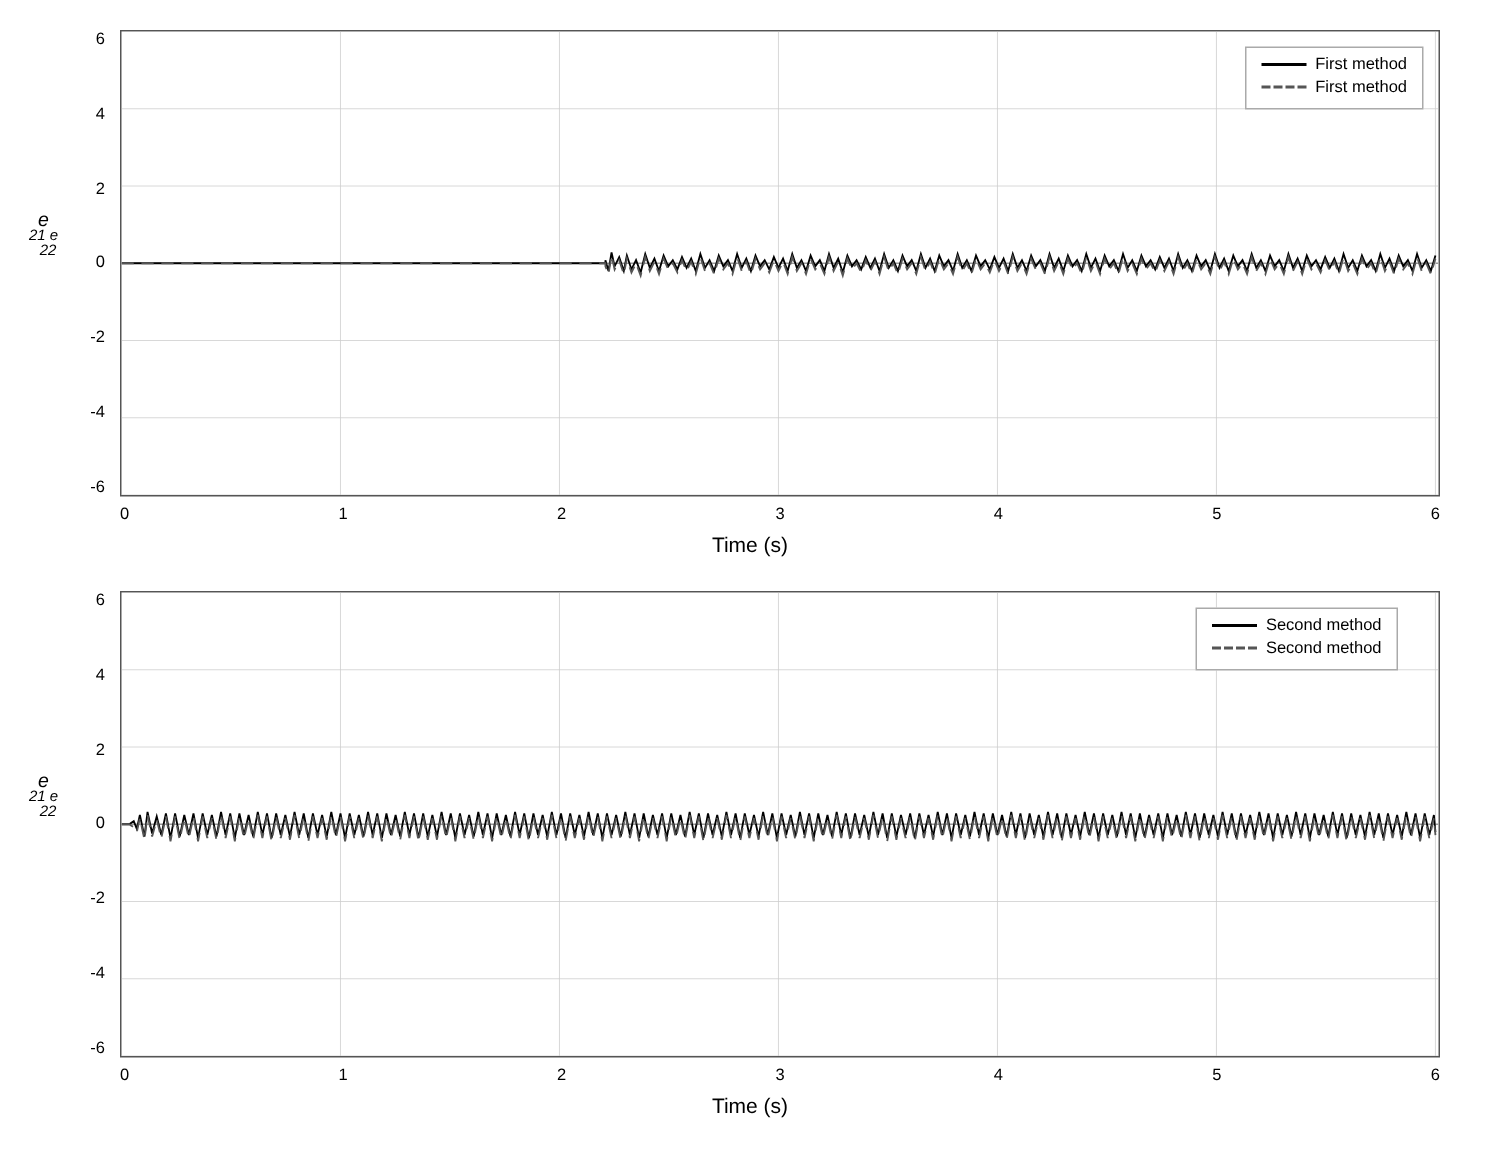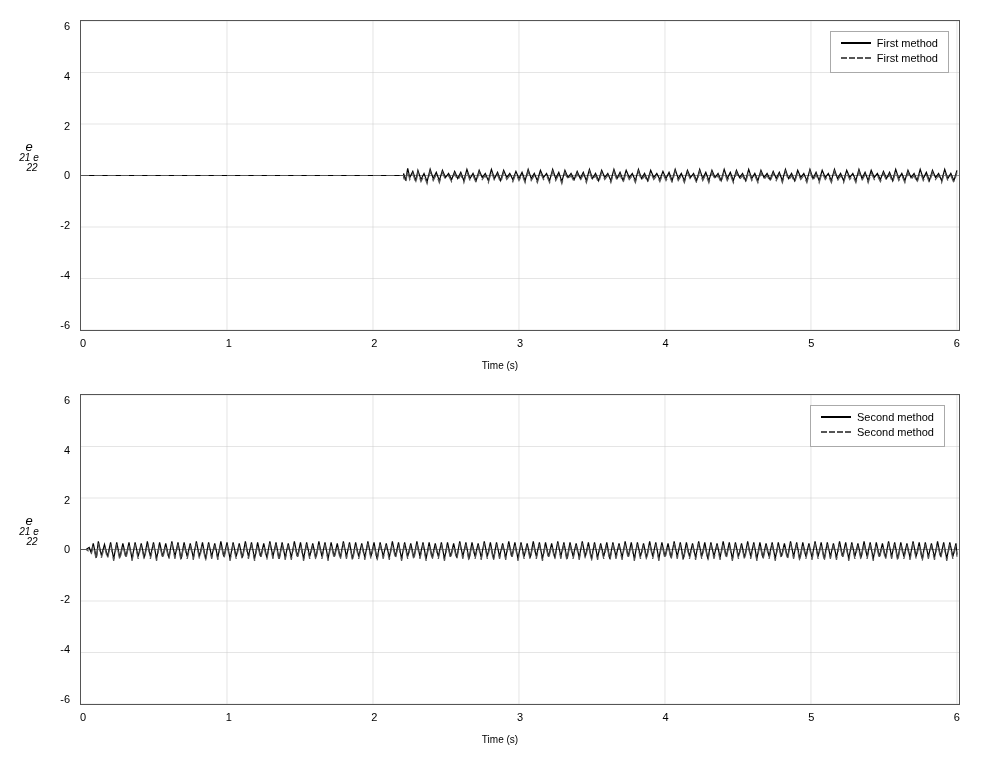--- a/index.html
+++ b/index.html
@@ -52,21 +52,21 @@
       gap: 0px;
     }
     .y-axis-label span {
       font-size: 12px;
     }
     .x-axis-label {
       position: absolute;
       bottom: 5px;
       left: 50%;
       transform: translateX(-50%);
-      font-size: 10px;
+      font-size: 14px;
       color: #000;
     }
     .y-tick-labels {
       position: absolute;
       left: 15px;
       top: 10px;
       bottom: 45px;
       display: flex;
       flex-direction: column;
       justify-content: space-between;
@@ -227,21 +227,21 @@
         <line x1="572" y1="0" x2="572" y2="300" stroke="#ccc" stroke-width="0.5"></line>
         <line x1="715" y1="0" x2="715" y2="300" stroke="#ccc" stroke-width="0.5"></line>
         <line x1="858" y1="0" x2="858" y2="300" stroke="#ccc" stroke-width="0.5"></line>
 
         <path d="M 0,150 L 5,150 L 8,148 L 10,153 L 12,144 L 15,158 L 17,142 L 20,156 L 23,145 L 26,157 L 29,143 L 32,159 L 35,143 L 38,158 L 41,144 L 44,157 L 47,143 L 50,159 L 53,143 L 56,157 L 59,144 L 62,158 L 65,142 L 68,157 L 71,143 L 74,159 L 77,143 L 80,157 L 83,144 L 86,158 L 89,142 L 92,157 L 95,143 L 98,159 L 101,143 L 104,157 L 107,144 L 110,158 L 113,142 L 116,157 L 119,143 L 122,159 L 125,143 L 128,157 L 131,144 L 134,158 L 137,142 L 140,157 L 143,143 L 146,159 L 149,143 L 152,157 L 155,144 L 158,158 L 161,142 L 164,157 L 167,143 L 170,159 L 173,143 L 176,157 L 179,144 L 182,158 L 185,142 L 188,157 L 191,143 L 194,159 L 197,143 L 200,158 L 203,144 L 206,158 L 209,142 L 212,157 L 215,143 L 218,159 L 221,143 L 224,157 L 227,144 L 230,158 L 233,142 L 236,157 L 239,143 L 242,159 L 245,143 L 248,157 L 251,144 L 254,158 L 257,142 L 260,157 L 263,143 L 266,159 L 269,143 L 272,157 L 275,144 L 278,158 L 281,142 L 284,157 L 287,143 L 290,159 L 293,143 L 296,157 L 299,144 L 302,158 L 305,142 L 308,157 L 311,143 L 314,159 L 317,143 L 320,157 L 323,144 L 326,158 L 329,142 L 332,157 L 335,143 L 338,159 L 341,143 L 344,158 L 347,144 L 350,157 L 353,143 L 356,159 L 359,143 L 362,157 L 365,144 L 368,158 L 371,142 L 374,157 L 377,143 L 380,159 L 383,143 L 386,157 L 389,144 L 392,158 L 395,142 L 398,157 L 401,143 L 404,159 L 407,143 L 410,157 L 413,144 L 416,158 L 419,142 L 422,157 L 425,143 L 428,159 L 431,143 L 434,157 L 437,144 L 440,158 L 443,142 L 446,157 L 449,143 L 452,159 L 455,143 L 458,157 L 461,144 L 464,158 L 467,142 L 470,157 L 473,143 L 476,159 L 479,143 L 482,157 L 485,144 L 488,158 L 491,142 L 494,157 L 497,143 L 500,159 L 503,143 L 506,158 L 509,144 L 512,157 L 515,143 L 518,159 L 521,143 L 524,157 L 527,144 L 530,158 L 533,142 L 536,157 L 539,143 L 542,159 L 545,143 L 548,157 L 551,144 L 554,158 L 557,142 L 560,157 L 563,143 L 566,159 L 569,143 L 572,157 L 575,144 L 578,158 L 581,142 L 584,157 L 587,143 L 590,159 L 593,143 L 596,157 L 599,144 L 602,158 L 605,142 L 608,157 L 611,143 L 614,159 L 617,143 L 620,157 L 623,144 L 626,158 L 629,142 L 632,157 L 635,143 L 638,159 L 641,143 L 644,157 L 647,144 L 650,158 L 653,142 L 656,157 L 659,143 L 662,159 L 665,143 L 668,158 L 671,144 L 674,157 L 677,143 L 680,159 L 683,143 L 686,157 L 689,144 L 692,158 L 695,142 L 698,157 L 701,143 L 704,159 L 707,143 L 710,157 L 713,144 L 716,158 L 719,142 L 722,157 L 725,143 L 728,159 L 731,143 L 734,157 L 737,144 L 740,158 L 743,142 L 746,157 L 749,143 L 752,159 L 755,143 L 758,157 L 761,144 L 764,158 L 767,142 L 770,157 L 773,143 L 776,159 L 779,143 L 782,157 L 785,144 L 788,158 L 791,142 L 794,157 L 797,143 L 800,159 L 803,143 L 806,157 L 809,144 L 812,158 L 815,142 L 818,157 L 821,143 L 824,159 L 827,143 L 830,157 L 833,144 L 836,158 L 839,142 L 842,157 L 845,143 L 848,159 L 851,143 L 854,157 L 857,144 L 858,155" fill="none" stroke="#000" stroke-width="1.2"></path>
 
         <path d="M 0,150 L 5,150 L 8,152 L 10,155 L 12,146 L 15,160 L 17,144 L 20,158 L 23,147 L 26,159 L 29,145 L 32,161 L 35,145 L 38,160 L 41,146 L 44,159 L 47,145 L 50,161 L 53,145 L 56,159 L 59,146 L 62,160 L 65,144 L 68,159 L 71,145 L 74,161 L 77,145 L 80,159 L 83,146 L 86,160 L 89,144 L 92,159 L 95,145 L 98,161 L 101,145 L 104,159 L 107,146 L 110,160 L 113,144 L 116,159 L 119,145 L 122,161 L 125,145 L 128,159 L 131,146 L 134,160 L 137,144 L 140,159 L 143,145 L 146,161 L 149,145 L 152,159 L 155,146 L 158,160 L 161,144 L 164,159 L 167,145 L 170,161 L 173,145 L 176,159 L 179,146 L 182,160 L 185,144 L 188,159 L 191,145 L 194,161 L 197,145 L 200,160 L 203,146 L 206,160 L 209,144 L 212,159 L 215,145 L 218,161 L 221,145 L 224,159 L 227,146 L 230,160 L 233,144 L 236,159 L 239,145 L 242,161 L 245,145 L 248,159 L 251,146 L 254,160 L 257,144 L 260,159 L 263,145 L 266,161 L 269,145 L 272,159 L 275,146 L 278,160 L 281,144 L 284,159 L 287,145 L 290,161 L 293,145 L 296,159 L 299,146 L 302,160 L 305,144 L 308,159 L 311,145 L 314,161 L 317,145 L 320,159 L 323,146 L 326,160 L 329,144 L 332,159 L 335,145 L 338,161 L 341,145 L 344,160 L 347,146 L 350,159 L 353,145 L 356,161 L 359,145 L 362,159 L 365,146 L 368,160 L 371,144 L 374,159 L 377,145 L 380,161 L 383,145 L 386,159 L 389,146 L 392,160 L 395,144 L 398,159 L 401,145 L 404,161 L 407,145 L 410,159 L 413,146 L 416,160 L 419,144 L 422,159 L 425,145 L 428,161 L 431,145 L 434,159 L 437,146 L 440,160 L 443,144 L 446,159 L 449,145 L 452,161 L 455,145 L 458,159 L 461,146 L 464,160 L 467,144 L 470,159 L 473,145 L 476,161 L 479,145 L 482,159 L 485,146 L 488,160 L 491,144 L 494,159 L 497,145 L 500,161 L 503,145 L 506,160 L 509,146 L 512,159 L 515,145 L 518,161 L 521,145 L 524,159 L 527,146 L 530,160 L 533,144 L 536,159 L 539,145 L 542,161 L 545,145 L 548,159 L 551,146 L 554,160 L 557,144 L 560,159 L 563,145 L 566,161 L 569,145 L 572,159 L 575,146 L 578,160 L 581,144 L 584,159 L 587,145 L 590,161 L 593,145 L 596,159 L 599,146 L 602,160 L 605,144 L 608,159 L 611,145 L 614,161 L 617,145 L 620,159 L 623,146 L 626,160 L 629,144 L 632,159 L 635,145 L 638,161 L 641,145 L 644,159 L 647,146 L 650,160 L 653,144 L 656,159 L 659,145 L 662,161 L 665,145 L 668,160 L 671,146 L 674,159 L 677,145 L 680,161 L 683,145 L 686,159 L 689,146 L 692,160 L 695,144 L 698,159 L 701,145 L 704,161 L 707,145 L 710,159 L 713,146 L 716,160 L 719,144 L 722,159 L 725,145 L 728,161 L 731,145 L 734,159 L 737,146 L 740,160 L 743,144 L 746,159 L 749,145 L 752,161 L 755,145 L 758,159 L 761,146 L 764,160 L 767,144 L 770,159 L 773,145 L 776,161 L 779,145 L 782,159 L 785,146 L 788,160 L 791,144 L 794,159 L 797,145 L 800,161 L 803,145 L 806,159 L 809,146 L 812,160 L 815,144 L 818,159 L 821,145 L 824,161 L 827,145 L 830,159 L 833,146 L 836,160 L 839,144 L 842,159 L 845,145 L 848,161 L 851,145 L 854,159 L 857,146 L 858,157" fill="none" stroke="#555" stroke-width="1.2" stroke-dasharray="8,5"></path>
       </svg>
 
       
-      <div class="legend-box" style="top:10px; right:14px;">
+      <div class="legend-box" style="top:10px; right:27px;">
         <div class="legend-item">
           <div class="legend-line legend-line-solid"></div>
           <span class="legend-label">Second method</span>
         </div>
         <div class="legend-item">
           <div class="legend-line legend-line-dashed"></div>
           <span class="legend-label">Second method</span>
         </div>
       </div>
     </div>

